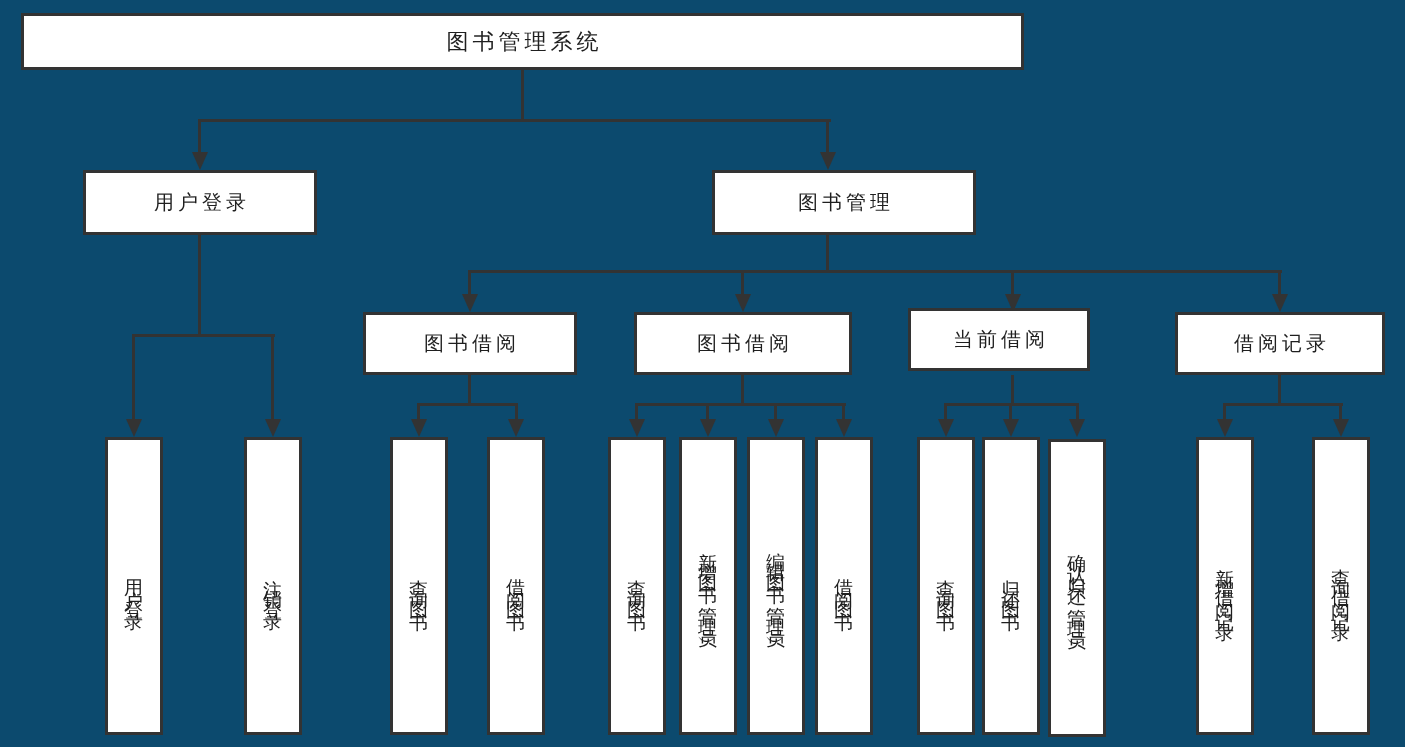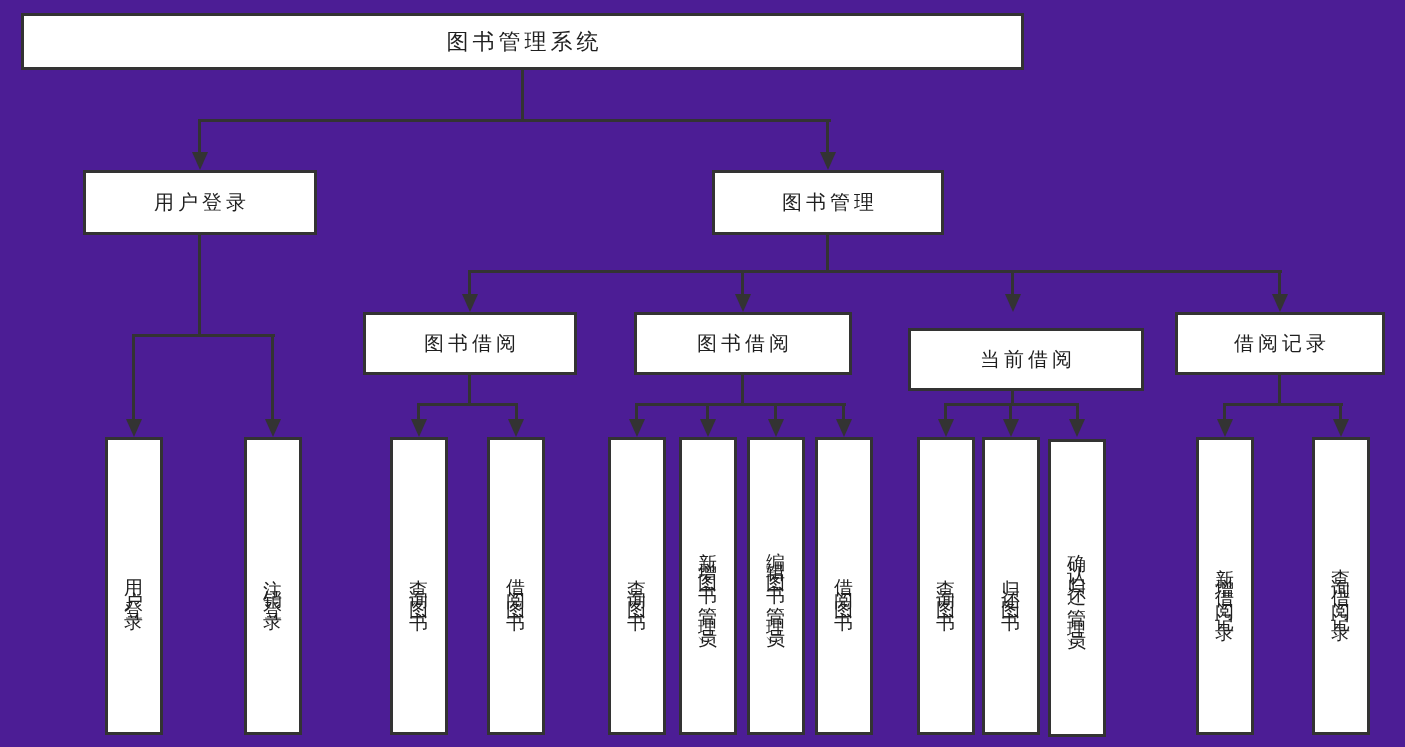--- a/index.html
+++ b/index.html
@@ -3,21 +3,21 @@
 <meta charset="utf-8">
 <style>
   * { margin: 0; padding: 0; box-sizing: border-box; }
   html, body { background: #ffffff; }
   body { font-family: "Liberation Sans", "DejaVu Sans", sans-serif; }
 
   .canvas {
     position: relative;
     width: 1405px;
     height: 747px;
-    background: #4c1d95;
+    background: #0c4a6e;
     overflow: hidden;
   }
 
   
   .box {
     position: absolute;
     background: #ffffff;
     border: 3px solid #333333;
     display: flex;
     align-items: center;
@@ -125,25 +125,25 @@
   <div class="line" style="left:1278px; top:375px; width:3px; height:31px;"></div>
   <div class="line" style="left:1223px; top:403px; width:120px; height:3px;"></div>
   <div class="line" style="left:1223px; top:403px; width:3px; height:17px;"></div>
   <div class="arrow" style="left:1217px; top:419px;"></div>
   <div class="line" style="left:1339px; top:403px; width:3px; height:17px;"></div>
   <div class="arrow" style="left:1333px; top:419px;"></div>
 
   <div class="box h root" style="left:21px; top:13px; width:1003px; height:57px;">图书管理系统</div>
 
   <div class="box h" style="left:83px; top:170px; width:234px; height:65px;">用户登录</div>
-  <div class="box h" style="left:712px; top:170px; width:232px; height:65px;">图书管理</div>
+  <div class="box h" style="left:712px; top:170px; width:264px; height:65px;">图书管理</div>
 
   <div class="box h" style="left:363px; top:312px; width:214px; height:63px;">图书借阅</div>
   <div class="box h" style="left:634px; top:312px; width:218px; height:63px;font-family:Liberation Serif, serif;">图书借阅</div>
-  <div class="box h" style="left:908px; top:328px; width:236px; height:63px;">当前借阅</div>
+  <div class="box h" style="left:908px; top:308px; width:182px; height:63px;">当前借阅</div>
   <div class="box h" style="left:1175px; top:312px; width:210px; height:63px;">借阅记录</div>
 
   <div class="box v" style="left:105px; top:437px; width:58px; height:298px;">用户登录</div>
   <div class="box v" style="left:244px; top:437px; width:58px; height:298px;">注销登录</div>
 
   <div class="box v" style="left:390px; top:437px; width:58px; height:298px;">查询图书</div>
   <div class="box v" style="left:487px; top:437px; width:58px; height:298px;">借阅图书</div>
 
   <div class="box v" style="left:608px; top:437px; width:58px; height:298px;">查询图书</div>
   <div class="box v" style="left:679px; top:437px; width:58px; height:298px;">新增图书（管理员）</div>

